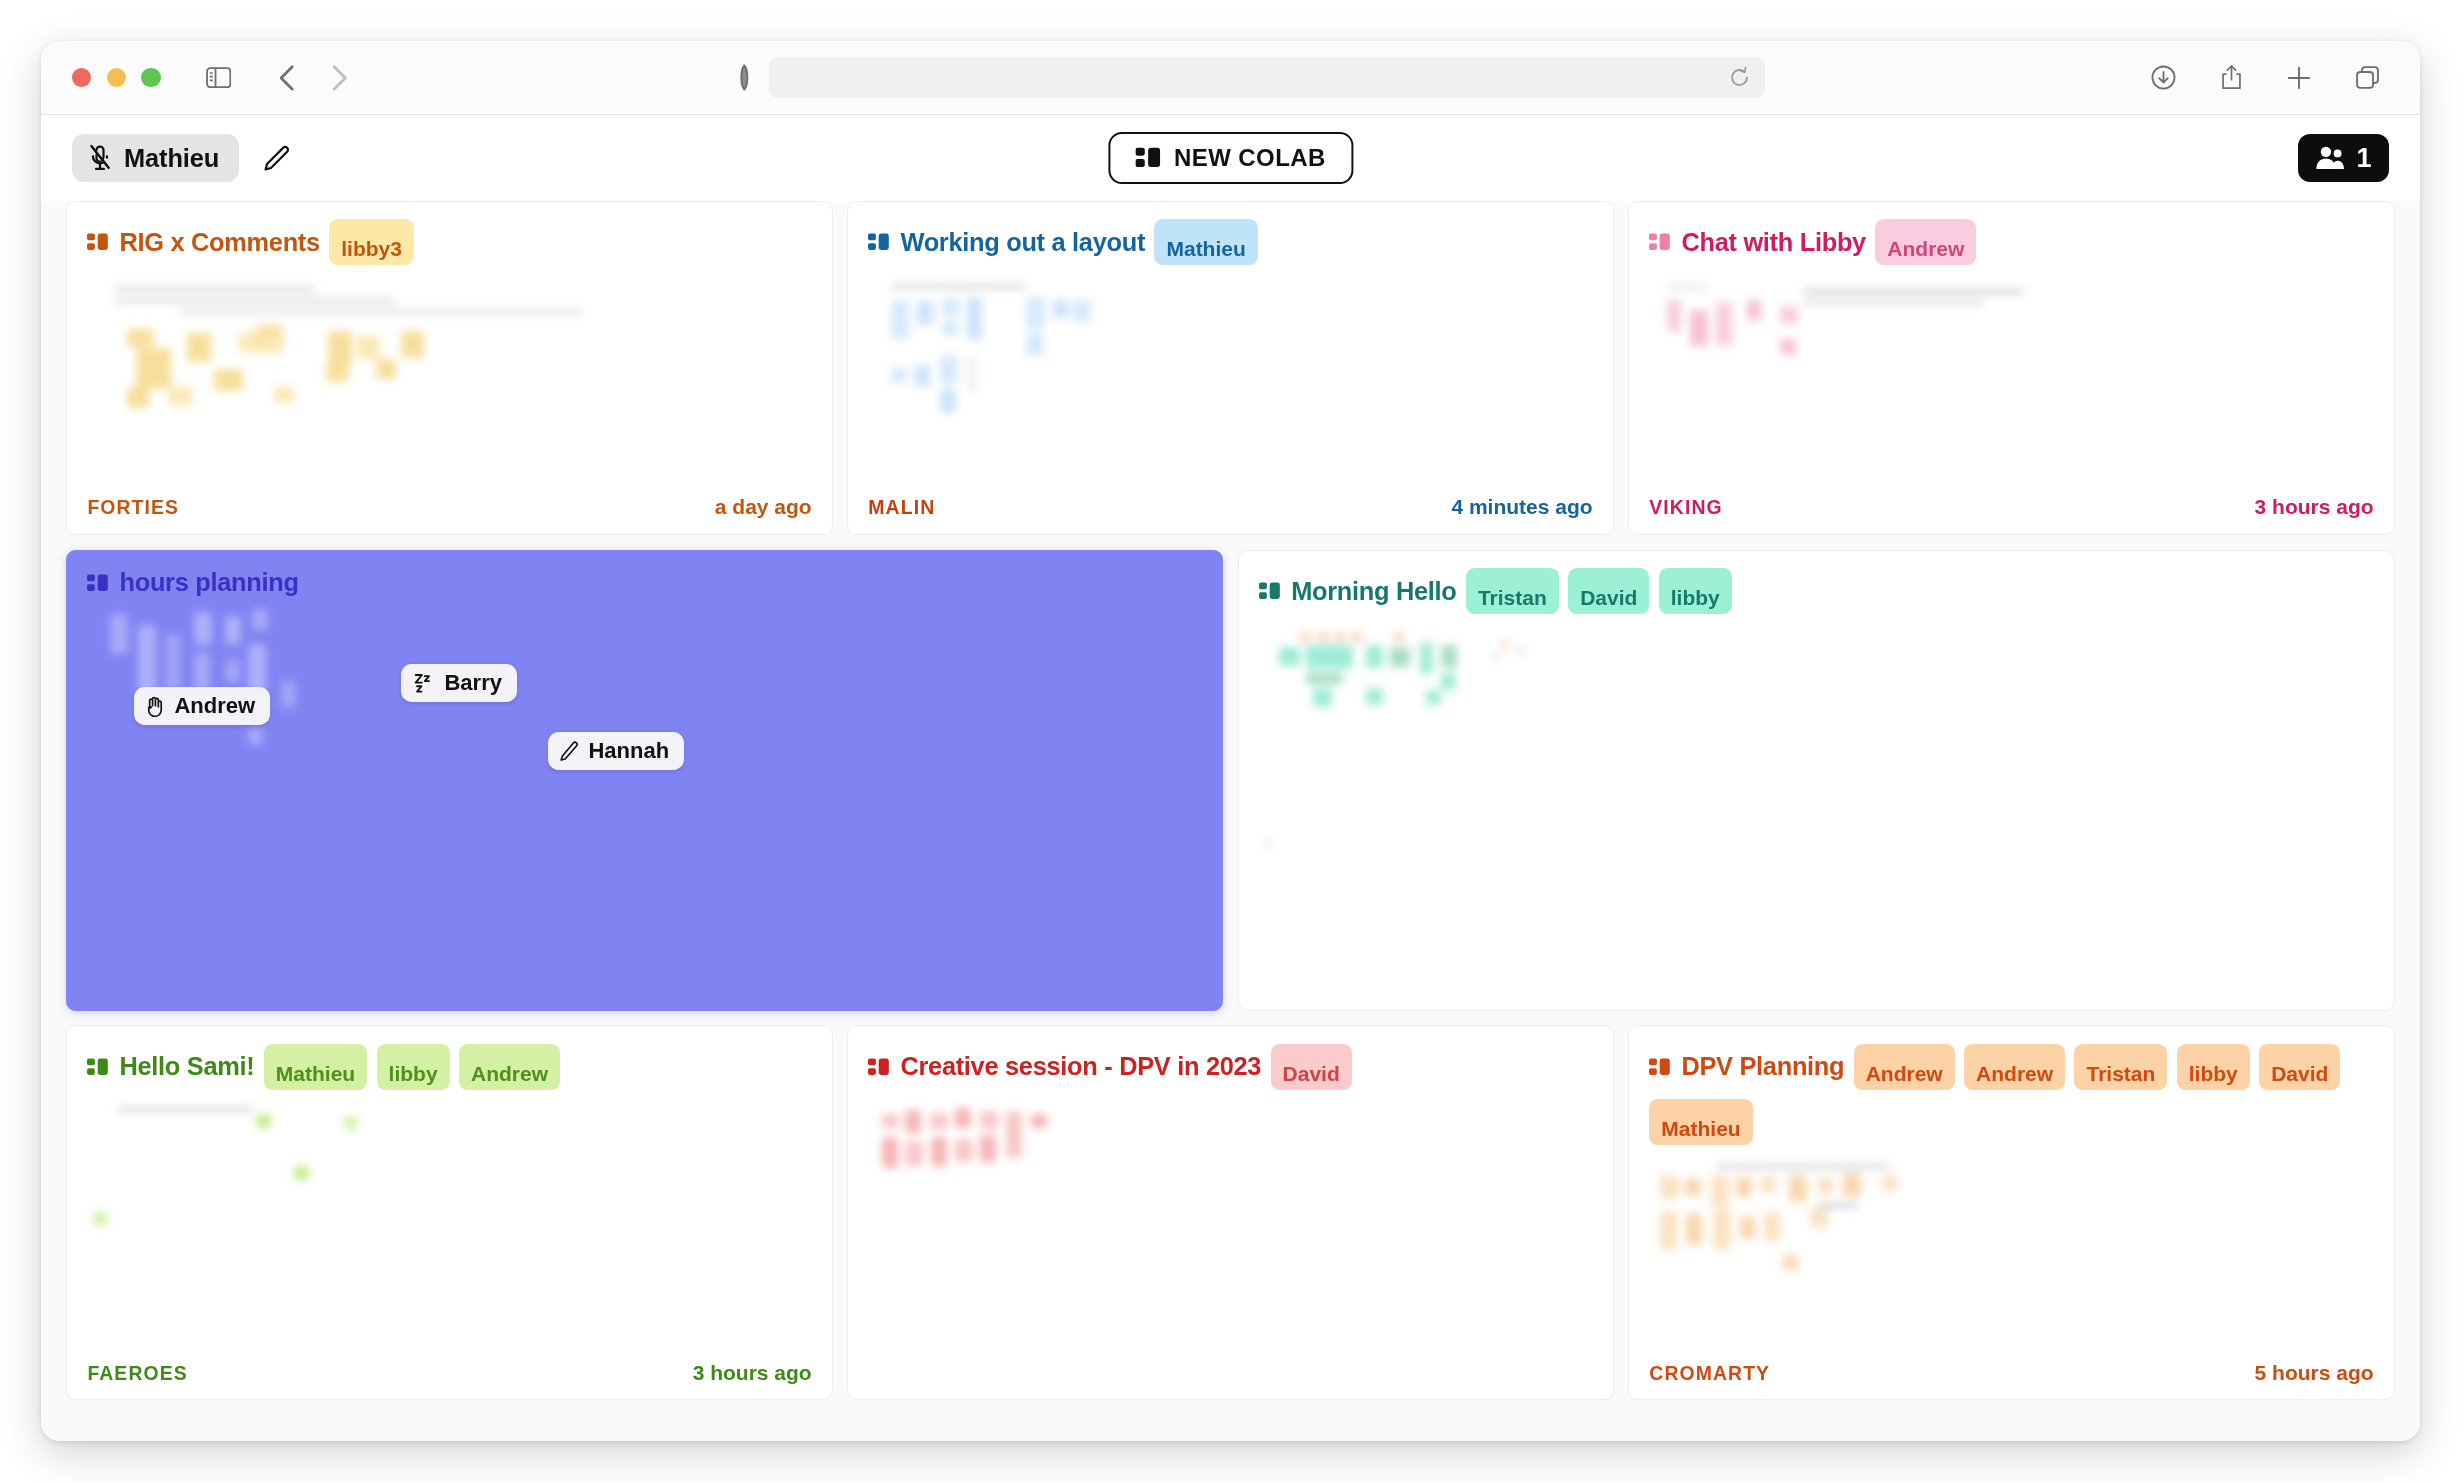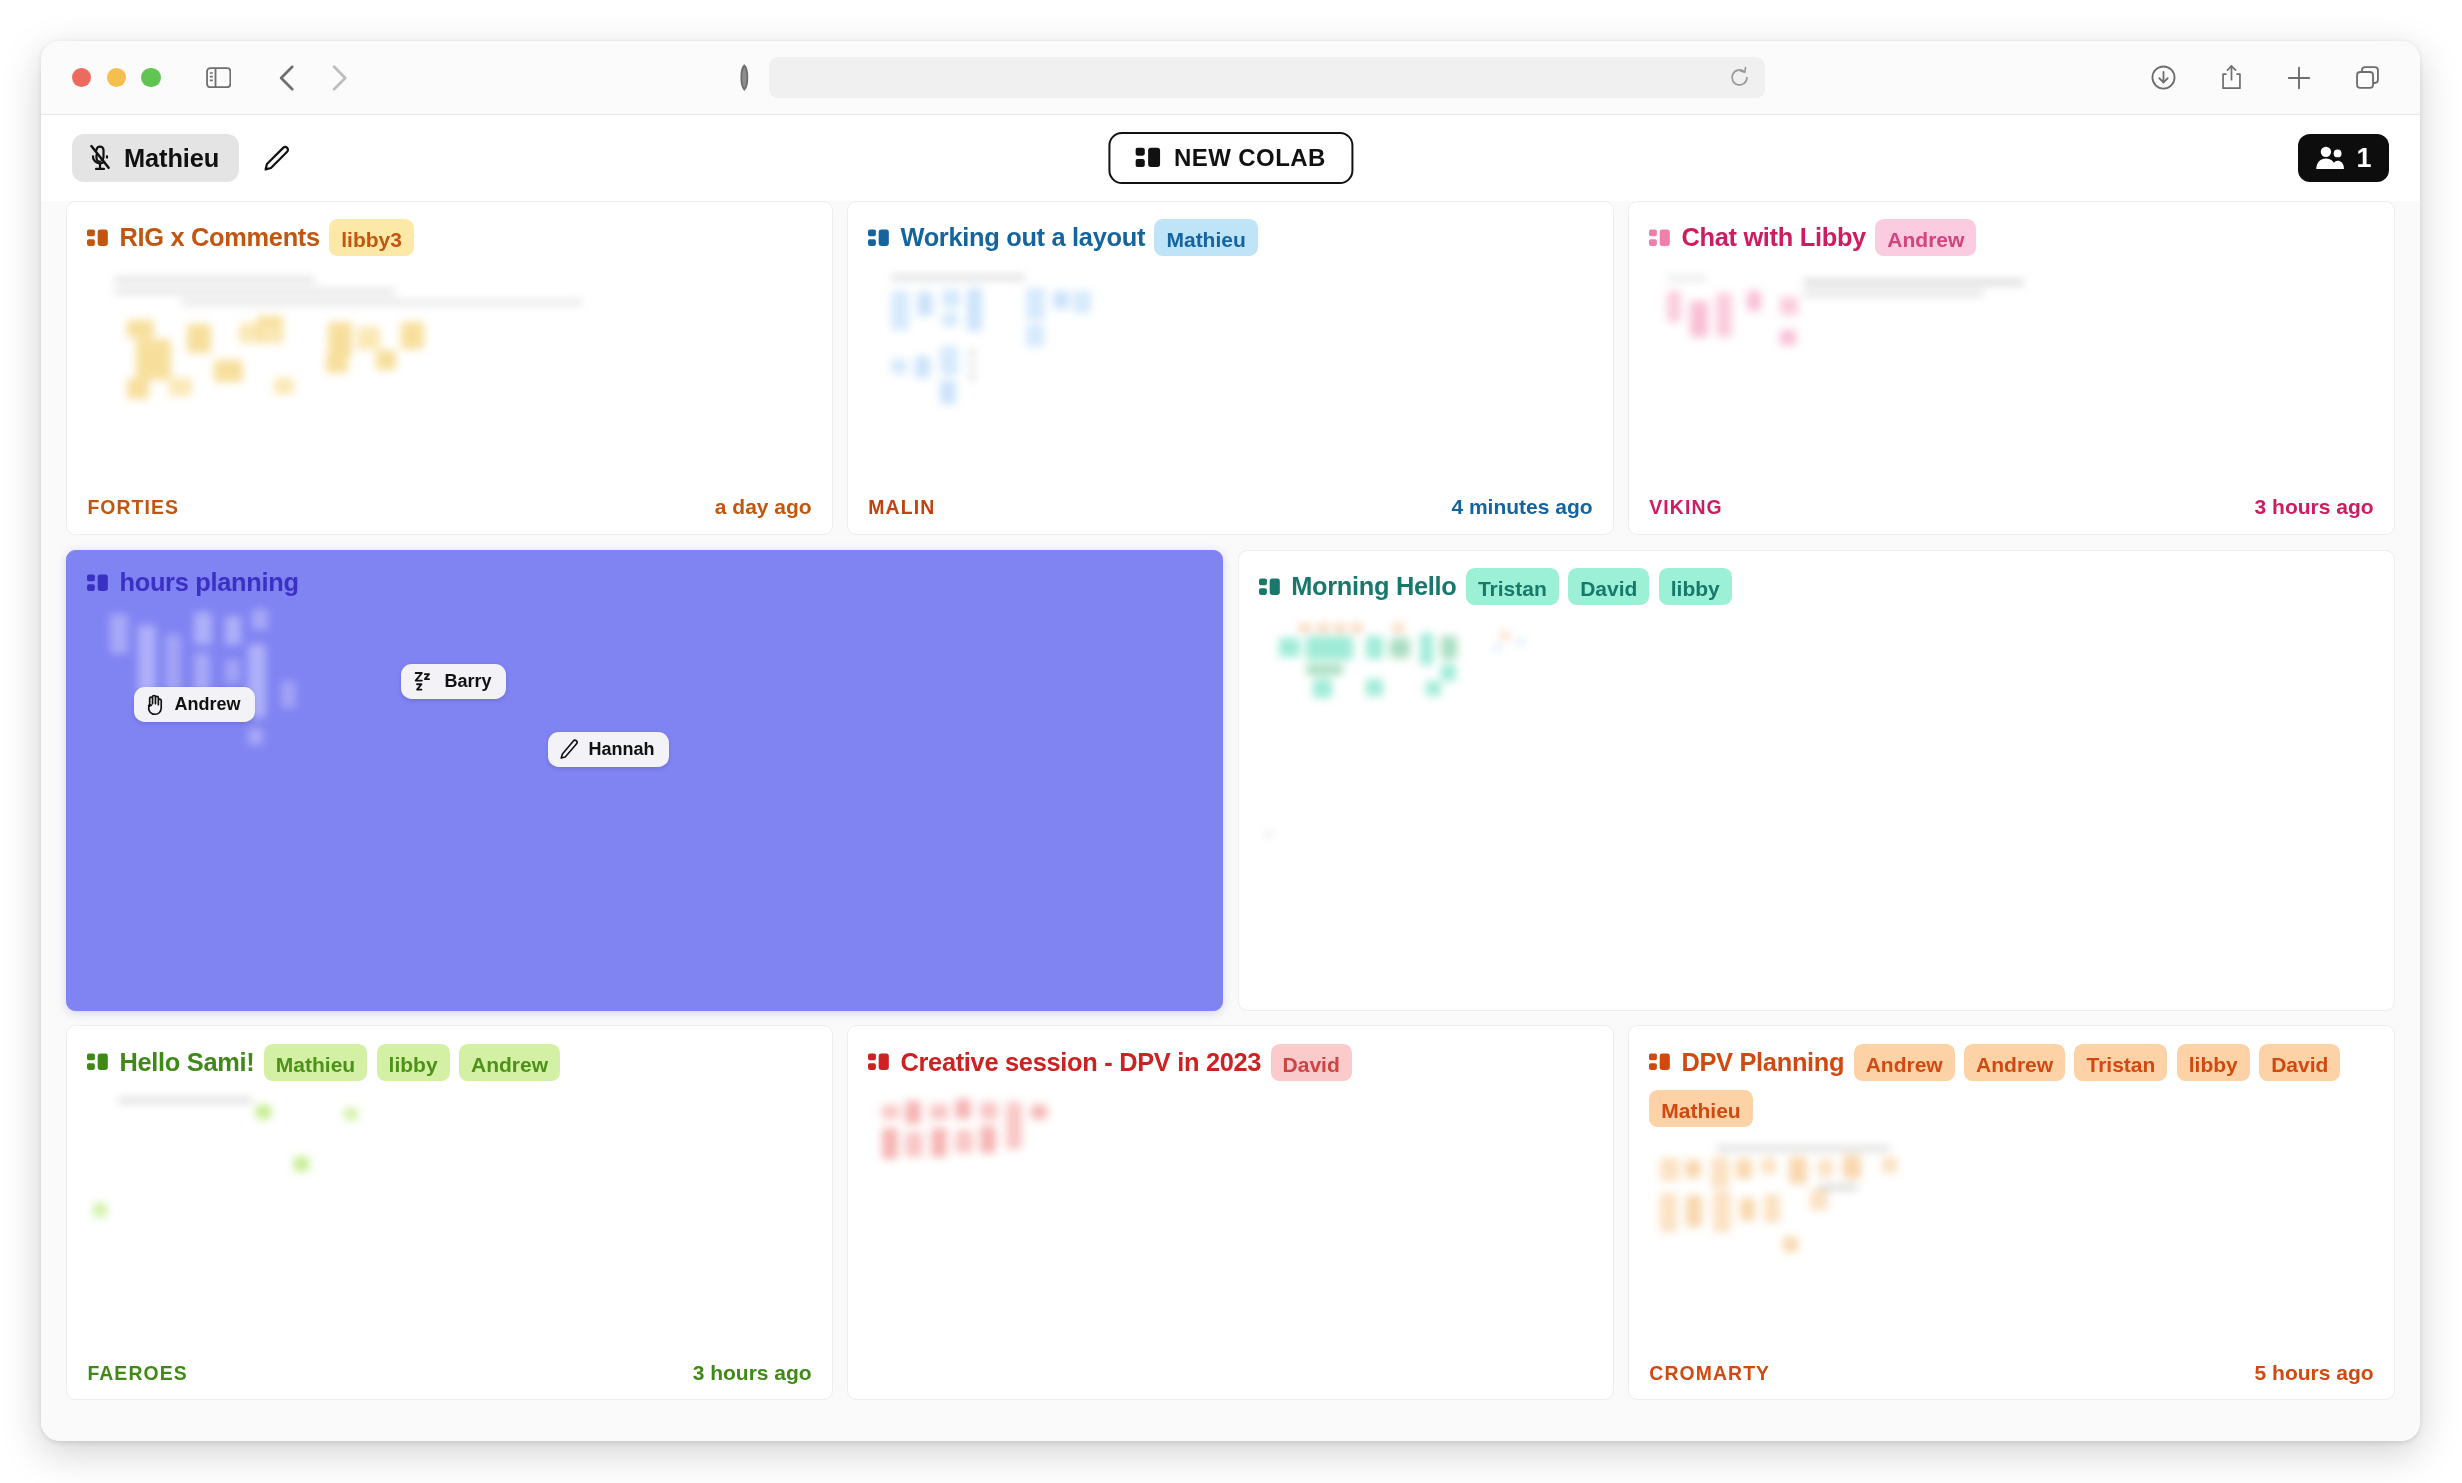--- a/index.html
+++ b/index.html
@@ -196,21 +196,21 @@
     font-weight: bold;
     letter-spacing: -0.3px;
     display: flex;
     align-items: center;
     gap: 10.7px;
     white-space: nowrap;
   }
   .chip {
     font-size: 21px;
     font-weight: bold;
-    padding: 10px 12px 6px 12px;
+    padding: 19px 12px 6px 12px;
     border-radius: 8.7px;
     white-space: nowrap;
     line-height: 1;
   }
 
   .card-body { flex: 1; position: relative; overflow: hidden; }
 
   .card-foot {
     display: flex;
     align-items: flex-end;
@@ -246,21 +246,21 @@
     display: flex;
     align-items: center;
     gap: 9.4px;
     background: #f2f2f7;
     border-radius: 10.7px;
     padding: 6px 14.7px 6px 10.7px;
     box-shadow: 0 1.3px 4px rgba(0,0,0,0.12);
     z-index: 5;
   }
   .presence .pname {
-    font-size: 18px;
+    font-size: 22px;
     font-weight: bold;
     color: #111;
     white-space: nowrap;
   }
   .presence .picon { display: flex; align-items: center; color: #111; }
 
   svg { display: block; }
 </style>
 </head>
 <body>

